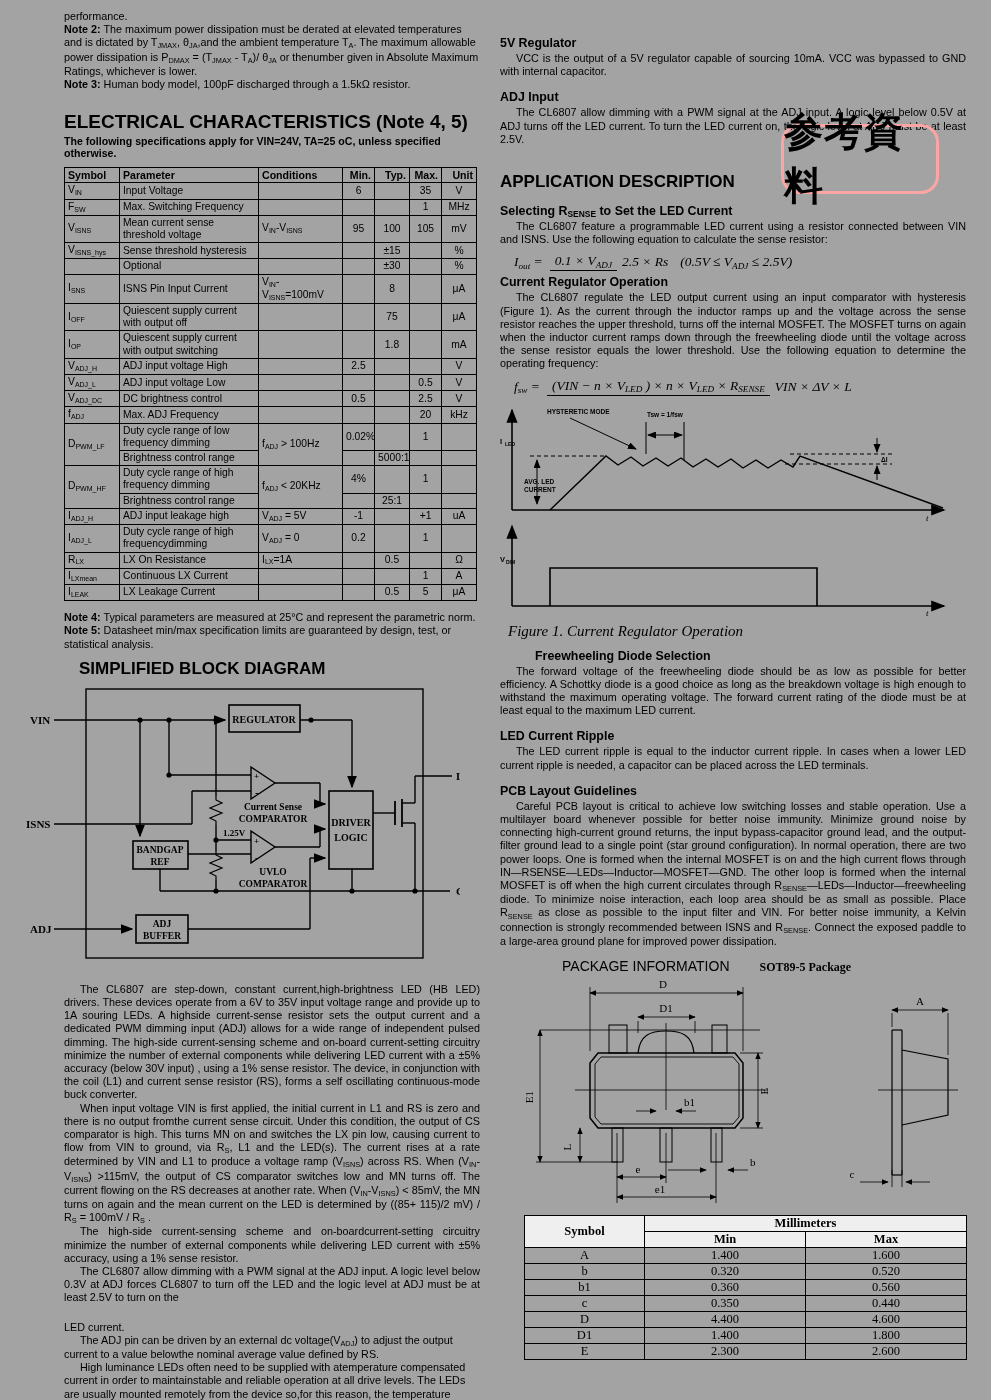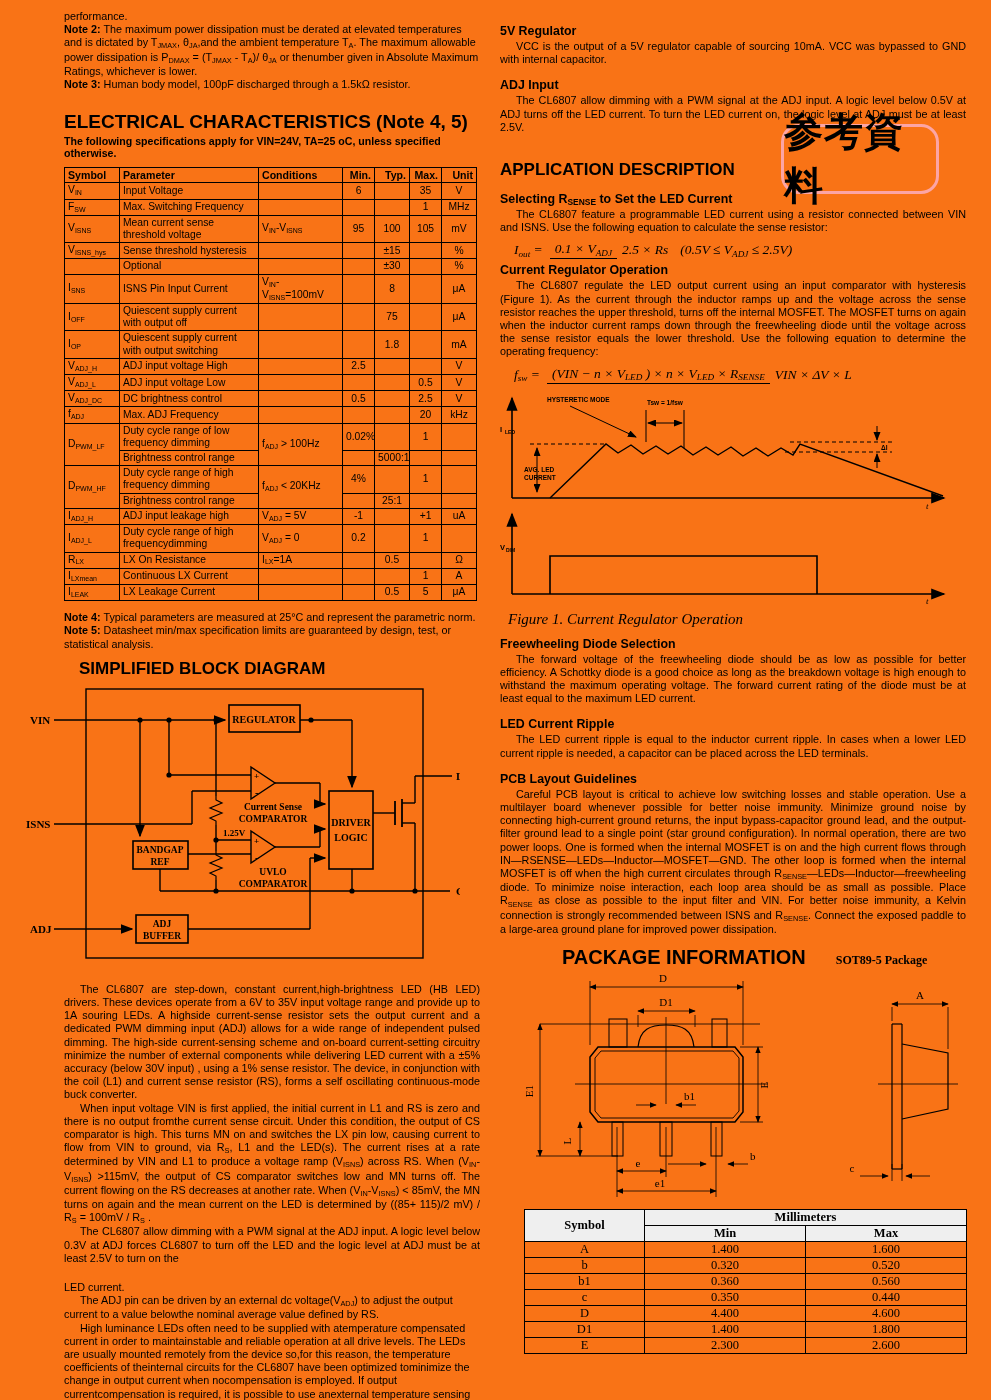--- a/index.html
+++ b/index.html
@@ -1,16 +1,16 @@
 <!DOCTYPE html>
 <html><head>
 <meta charset="utf-8">
 <style>
   html,body{margin:0;padding:0;background:#fff;}
-  .page{position:relative;width:991px;height:1400px;background:#f97316;color:#000;
+  .page{position:relative;width:991px;height:1400px;background:#a3a3a3;color:#000;
         font-family:"Liberation Sans",sans-serif;overflow:hidden;}
   .col{position:absolute;top:10px;}
   .col-left{left:64px;width:416px;}
   .col-right{left:500px;width:466px;}
   p{margin:0;}
   .bodytxt{font-size:10.8px;line-height:13.2px;}
   .just{text-align:justify;}
   .ind{text-indent:16px;}
   .h-big{font-size:19px;font-weight:bold;margin:20px 0 2px;}
   .h-med{font-size:17px;font-weight:bold;margin:14px 0 4px;}
@@ -32,21 +32,21 @@
   .eq{font-family:"Liberation Serif",serif;font-style:italic;font-size:13.5px;
       display:flex;align-items:center;gap:7px;margin:7px 0 4px 14px;}
   .frac{display:inline-flex;flex-direction:row;text-align:center;}
   .frac .num{border-bottom:1px solid #000;padding:0 5px 1px;}
   .frac .den{padding:1px 5px 0;}
   .figcap{font-family:"Liberation Serif",serif;font-style:italic;font-size:15px;margin:6px 8px 2px;}
   .stamp{position:absolute;left:781px;top:124px;width:152px;height:64px;border:3px solid #fca5a5;
          border-radius:18px;display:flex;align-items:center;justify-content:center;
          font-family:"Liberation Serif",serif;font-size:39px;font-weight:bold;letter-spacing:1px;}
   .pkghead{display:flex;align-items:baseline;gap:30px;margin:10px 0 0 62px;}
-  .pkghead .t1{font-size:20px;font-weight:bold;}
+  .pkghead .t1{font-size:14px;font-weight:normal;}
   .pkghead .t2{font-family:"Liberation Serif",serif;font-size:12px;font-weight:bold;}
   .pkg{width:442px;margin-left:24px;font-family:"Liberation Serif",serif;font-size:12.5px;table-layout:fixed;}
   .pkg th,.pkg td{border:1px solid #000;padding:0 3px;height:13px;text-align:center;}
   .pkg th{background:#efefef;font-weight:bold;}
   .gapblock{margin-top:16px;}
 </style>
 </head>
 <body>
 
 <div class="page">
@@ -372,28 +372,29 @@
           <text x="234" y="96" font-size="9">+</text>
           <text x="235" y="113" font-size="11">-</text>
           <text x="234" y="161" font-size="9">+</text>
           <text x="235" y="178" font-size="11">-</text>
         </g>
       </svg>
     </div>
 
     <p class="bodytxt just ind">The CL6807 are step-down, constant current,high-brightness LED (HB LED) drivers. These devices operate from a 6V to 35V input voltage range and provide up to 1A souring LEDs. A highside current-sense resistor sets the output current and a dedicated PWM dimming input (ADJ) allows for a wide range of independent pulsed dimming. The high-side current-sensing scheme and on-board current-setting circuitry minimize the number of external components while delivering LED current with a ±5% accuracy (below 30V input) , using a 1% sense resistor. The device, in conjunction with the coil (L1) and current sense resistor (RS), forms a self oscillating continuous-mode buck converter.</p>
     <p class="bodytxt just ind">When input voltage VIN is first applied, the initial current in L1 and RS is zero and there is no output fromthe current sense circuit. Under this condition, the output of CS comparator is high. This turns MN on and switches the LX pin low, causing current to flow from VIN to ground, via R<sub>S</sub>, L1 and the LED(s). The current rises at a rate determined by VIN and L1 to produce a voltage ramp (V<sub>ISNS</sub>) across RS. When (V<sub>IN</sub>-V<sub>ISNS</sub>) &gt;115mV, the output of CS comparator switches low and MN turns off. The current flowing on the RS decreases at another rate. When (V<sub>IN</sub>-V<sub>ISNS</sub>) &lt; 85mV, the MN turns on again and the mean current on the LED is determined by ((85+ 115)/2 mV) / R<sub>S</sub> = 100mV / R<sub>S</sub> .</p>
+    <p class="bodytxt just ind">The high-side current-sensing scheme and on-boardcurrent-setting circuitry minimize the number of external components while delivering LED current with ±5% accuracy, using a 1% sense resistor.</p>
     <p class="bodytxt just ind">The CL6807 allow dimming with a PWM signal at the ADJ input. A logic level below 0.3V at ADJ forces CL6807 to turn off the LED and the logic level at ADJ must be at least 2.5V to turn on the</p>
     <p class="bodytxt gapblock">LED current.</p>
     <p class="bodytxt ind">The ADJ pin can be driven by an external dc voltage(V<sub>ADJ</sub>) to adjust the output current to a value belowthe nominal average value defined by RS.</p>
     <p class="bodytxt ind">High luminance LEDs often need to be supplied with atemperature compensated current in order to maintainstable and reliable operation at all drive levels. The LEDs are usually mounted remotely from the device so,for this reason, the temperature coefficients of theinternal circuits for the CL6807 have been optimized tominimize the change in output current when nocompensation is employed. If output currentcompensation is required, it is possible to use anexternal temperature sensing network - normally using Negative Temperature Coefficient (NTC) thermistors and/or diodes, mounted very close to the LED(s). Theoutput of the sensing network can be used to drive the ADJ pin in order to reduce output current with increasing temperature.</p>
   </div>
 
   <div class="col col-right">
-    <div class="h3" style="margin-top:14px;">5V Regulator</div>
+    <div class="h3" style="margin-top:26px;">5V Regulator</div>
     <p class="bodytxt just ind">VCC is the output of a 5V regulator capable of sourcing 10mA. VCC was bypassed to GND with internal capacitor.</p>
 
     <div class="h3">ADJ Input</div>
     <p class="bodytxt just ind">The CL6807 allow dimming with a PWM signal at the ADJ input. A logic level below 0.5V at ADJ turns off the LED current. To turn the LED current on, the logic level at ADJ must be at least 2.5V.</p>
 
     <div class="h2r">APPLICATION DESCRIPTION</div>
 
     <div class="h3">Selecting R<sub>SENSE</sub> to Set the LED Current</div>
     <p class="bodytxt just ind">The CL6807 feature a programmable LED current using a resistor connected between VIN and ISNS. Use the following equation to calculate the sense resistor:</p>
 
@@ -461,21 +462,21 @@
           <text x="6" y="162" font-size="5">DIM</text>
         </g>
         <g fill="#000" class="svgserif" font-style="italic">
           <text x="426" y="119" font-size="9">t</text>
           <text x="426" y="214" font-size="9">t</text>
         </g>
       </svg>
     </div>
     <div class="figcap">Figure 1. Current Regulator Operation</div>
 
-    <div class="h3" style="margin-top:9px;">Freewheeling Diode Selection</div>
+    <div class="h3" style="margin-top:9px;margin-left:35px;">Freewheeling Diode Selection</div>
     <p class="bodytxt just ind">The forward voltage of the freewheeling diode should be as low as possible for better efficiency. A Schottky diode is a good choice as long as the breakdown voltage is high enough to withstand the maximum operating voltage. The forward current rating of the diode must be at least equal to the maximum LED current.</p>
 
     <div class="h3">LED Current Ripple</div>
     <p class="bodytxt just ind">The LED current ripple is equal to the inductor current ripple. In cases when a lower LED current ripple is needed, a capacitor can be placed across the LED terminals.</p>
 
     <div class="h3">PCB Layout Guidelines</div>
     <p class="bodytxt just ind">Careful PCB layout is critical to achieve low switching losses and stable operation. Use a multilayer board whenever possible for better noise immunity. Minimize ground noise by connecting high-current ground returns, the input bypass-capacitor ground lead, and the output-filter ground lead to a single point (star ground configuration). In normal operation, there are two power loops. One is formed when the internal MOSFET is on and the high current flows through IN—RSENSE—LEDs—Inductor—MOSFET—GND. The other loop is formed when the internal MOSFET is off when the high current circulates through R<sub>SENSE</sub>—LEDs—Inductor—freewheeling diode. To minimize noise interaction, each loop area should be as small as possible. Place R<sub>SENSE</sub> as close as possible to the input filter and VIN. For better noise immunity, a Kelvin connection is strongly recommended between ISNS and R<sub>SENSE</sub>. Connect the exposed paddle to a large-area ground plane for improved power dissipation.</p>
 
     <div class="pkghead">
       <span class="t1">PACKAGE INFORMATION</span>

